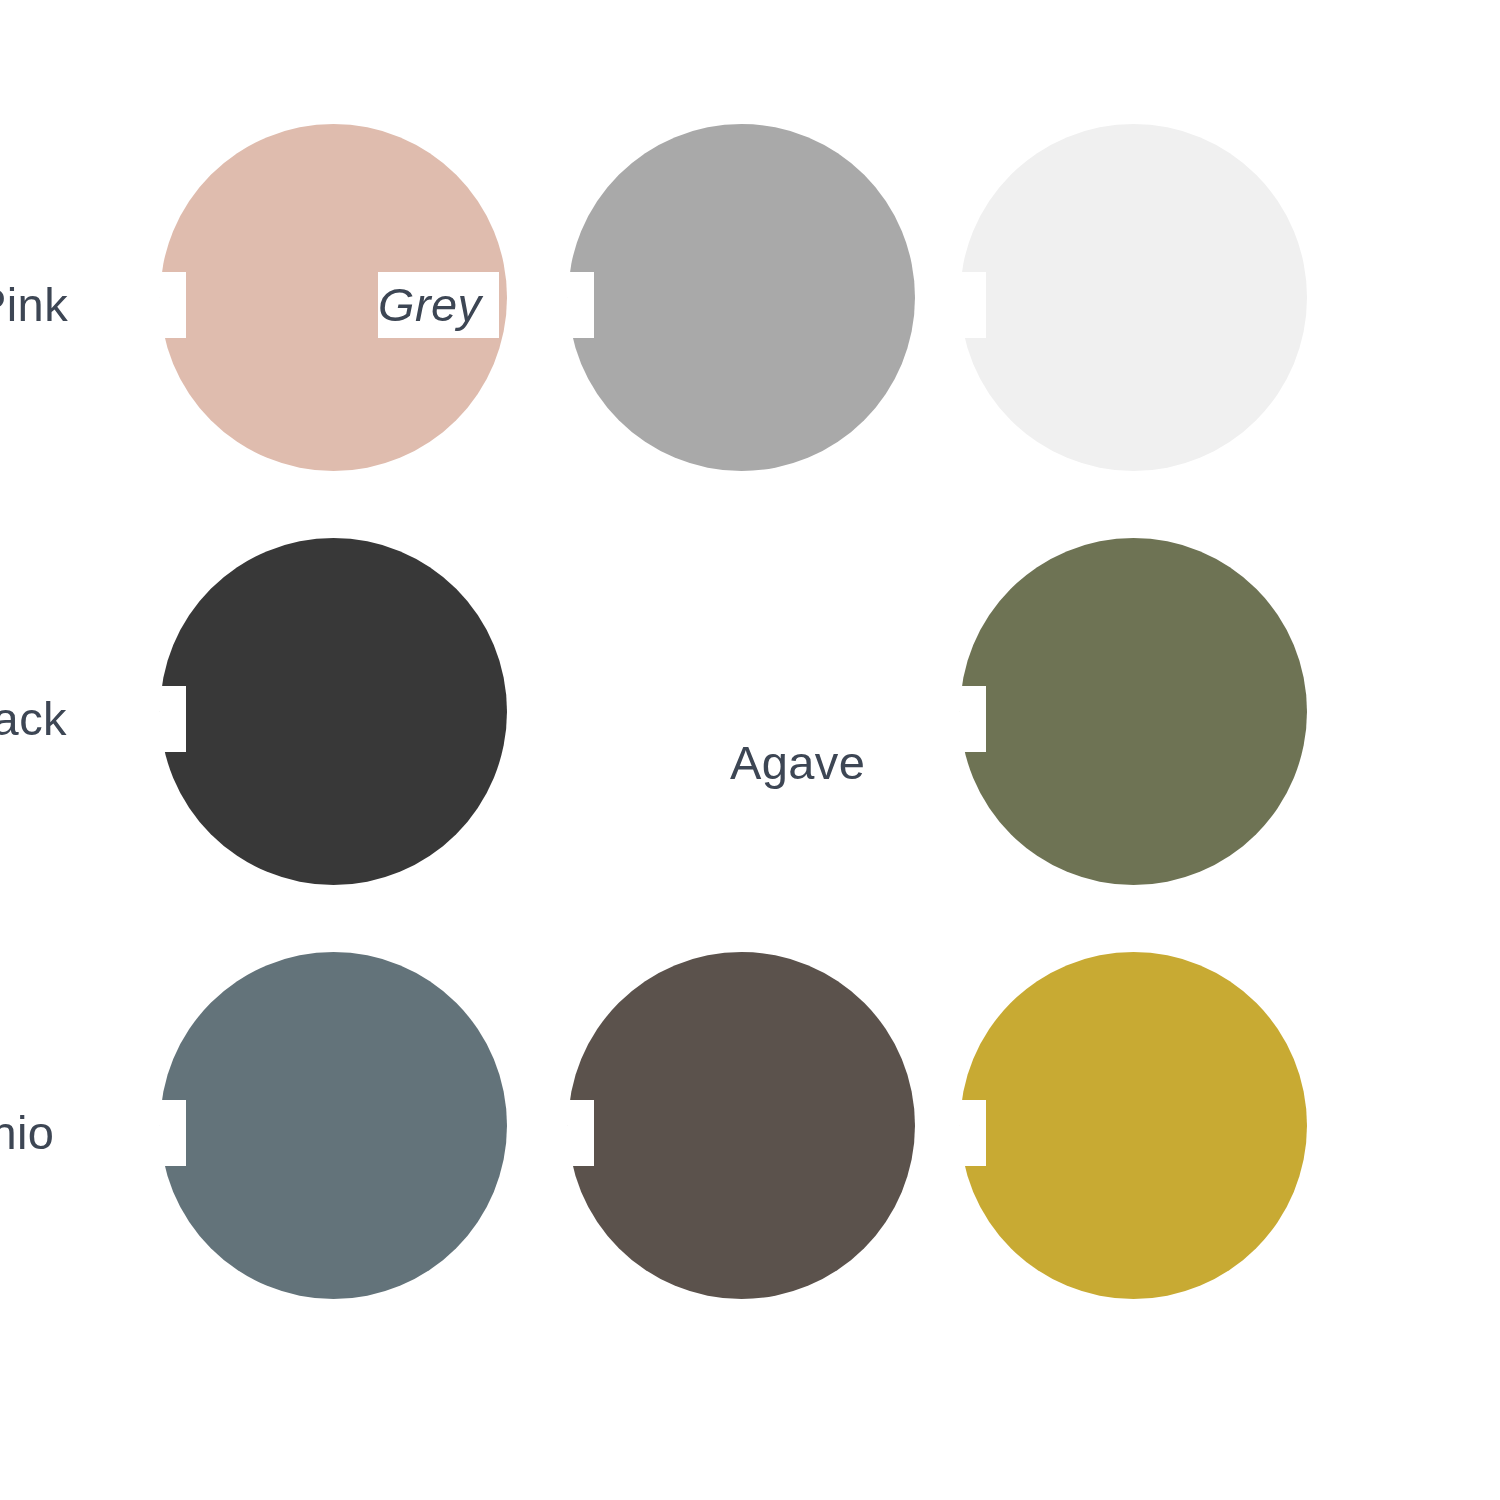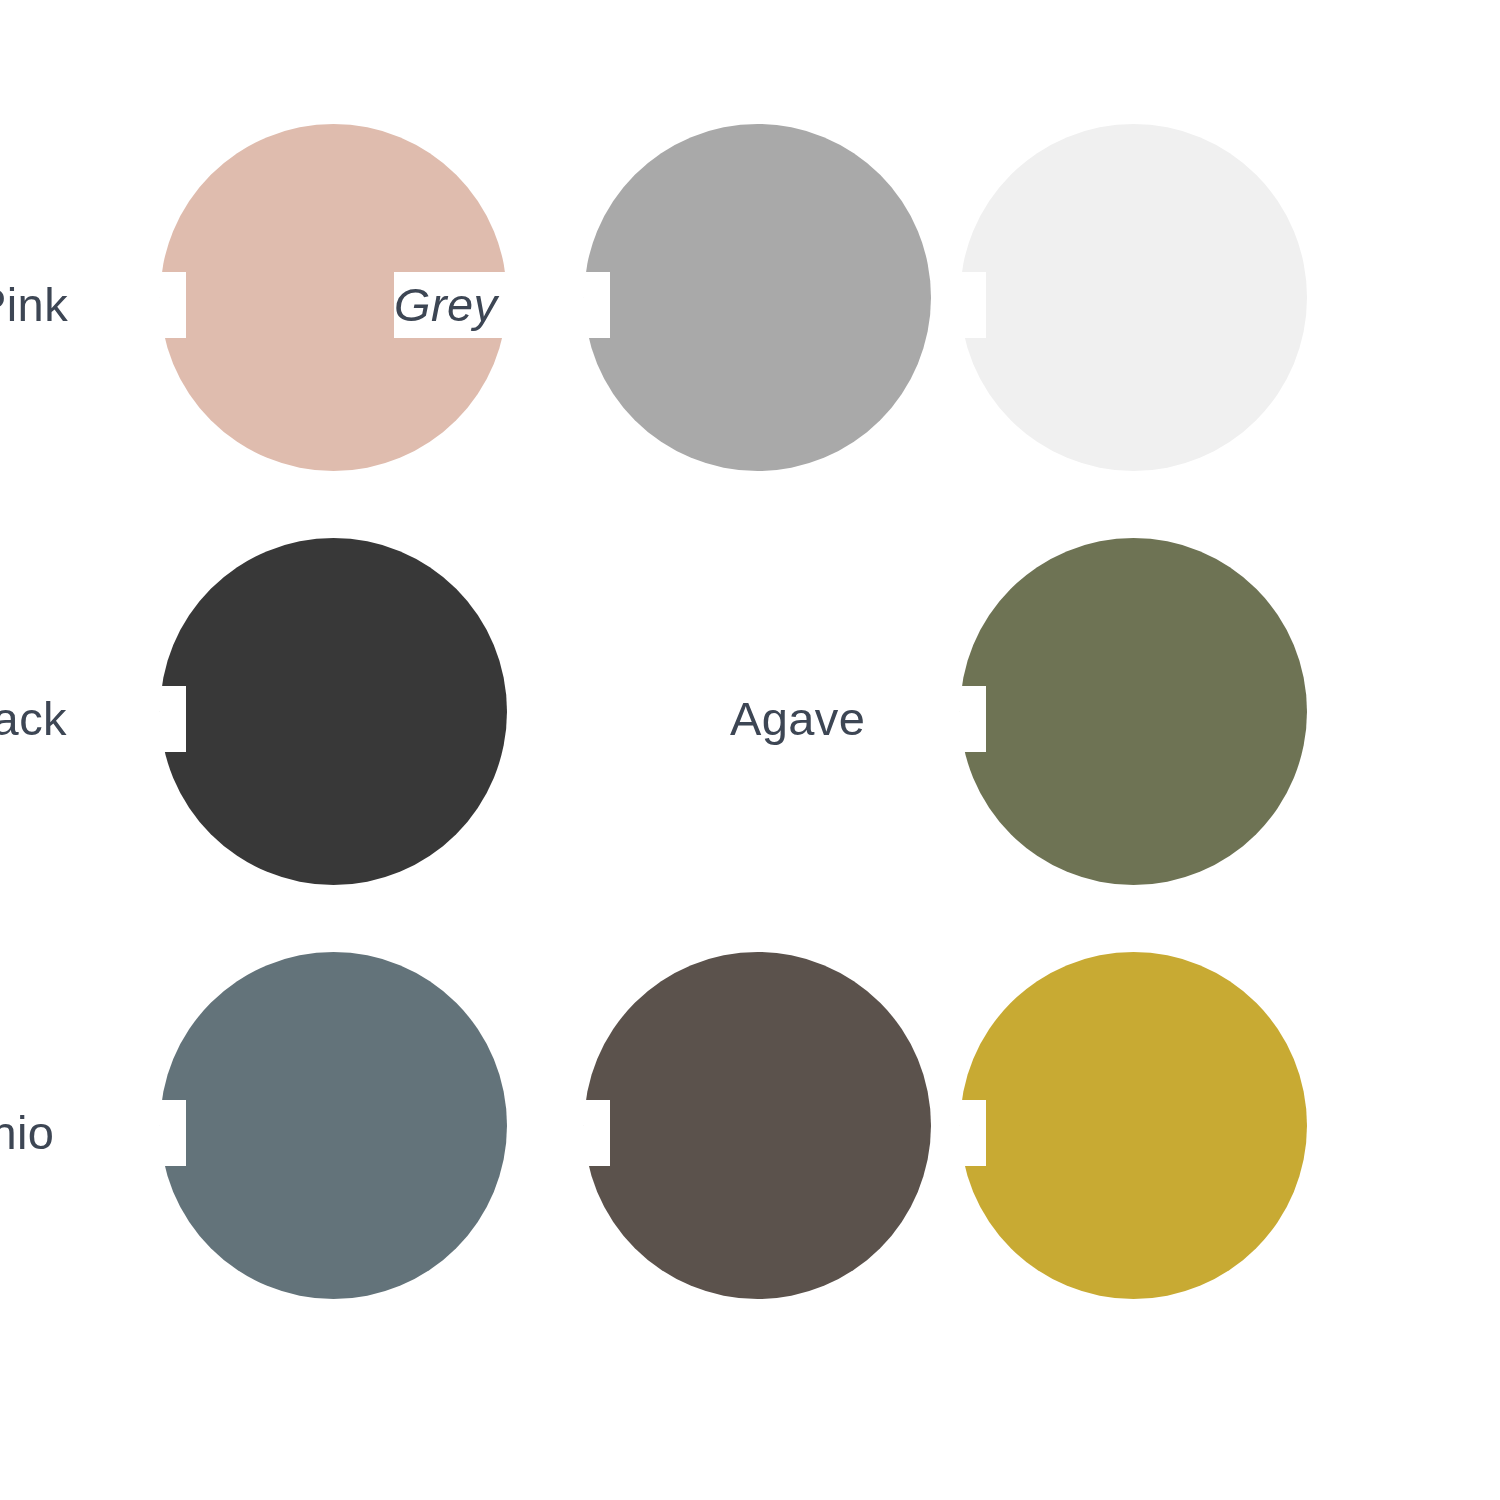--- a/index.html
+++ b/index.html
@@ -68,21 +68,21 @@
   .label-overlap {
     position: absolute;
     top: 148px;
     left: 0;
     height: 66px;
     background: #ffffff;
   }
 
   
   .col-0 { left: 160px; }
-  .col-1 { left: 584px; font-style: italic; }
+  .col-1 { left: 568px; font-style: italic; }
   .col-2 { left: 960px; }
 
   
   .row-0 { top: 124px; }
   .row-1 { top: 538px; }
   .row-2 { top: 952px; }
 </style>
 </head>
 <body>
 
@@ -102,21 +102,21 @@
       <div class="label-overlap" style="width: 26px; background: rgb(255, 255, 255);"></div>
     </div>
     <div class="swatch col-0 row-1">
       <div class="swatch-disc" style="background: rgb(56, 56, 56);"></div>
       <div class="label-overlap" style="width: 26px; background: rgb(255, 255, 255);"></div>
       <div class="swatch-label" style="width: 210px; background: transparent;"><span class="swatch-label-inner" style="background: rgb(255, 255, 255); color: rgb(61, 70, 84);">Black</span></div>
     </div>
     <div class="swatch col-2 row-1">
       <div class="swatch-disc" style="background: rgb(110, 115, 84);"></div>
       <div class="label-overlap" style="width: 26px; background: rgb(255, 255, 255);"></div>
-      <div class="swatch-label" style="width: 230px; background: transparent;"><span class="swatch-label-inner" style="background: rgb(255, 255, 255); color: rgb(61, 70, 84);">Agave</span></div>
+      <div class="swatch-label" style="width: 230px; background: transparent; margin-top: 44px;"><span class="swatch-label-inner" style="background: rgb(255, 255, 255); color: rgb(61, 70, 84);">Agave</span></div>
     </div>
     <div class="swatch col-0 row-2">
       <div class="swatch-disc" style="background: rgb(99, 115, 122);"></div>
       <div class="label-overlap" style="width: 26px; background: rgb(255, 255, 255);"></div>
       <div class="swatch-label" style="width: 260px; background: transparent;"><span class="swatch-label-inner" style="background: rgb(255, 255, 255); color: rgb(61, 70, 84);">Ottanio</span></div>
     </div>
     <div class="swatch col-1 row-2">
       <div class="swatch-disc" style="background: rgb(91, 82, 76);"></div>
       <div class="label-overlap" style="width: 26px; background: rgb(255, 255, 255);"></div>
     </div>

